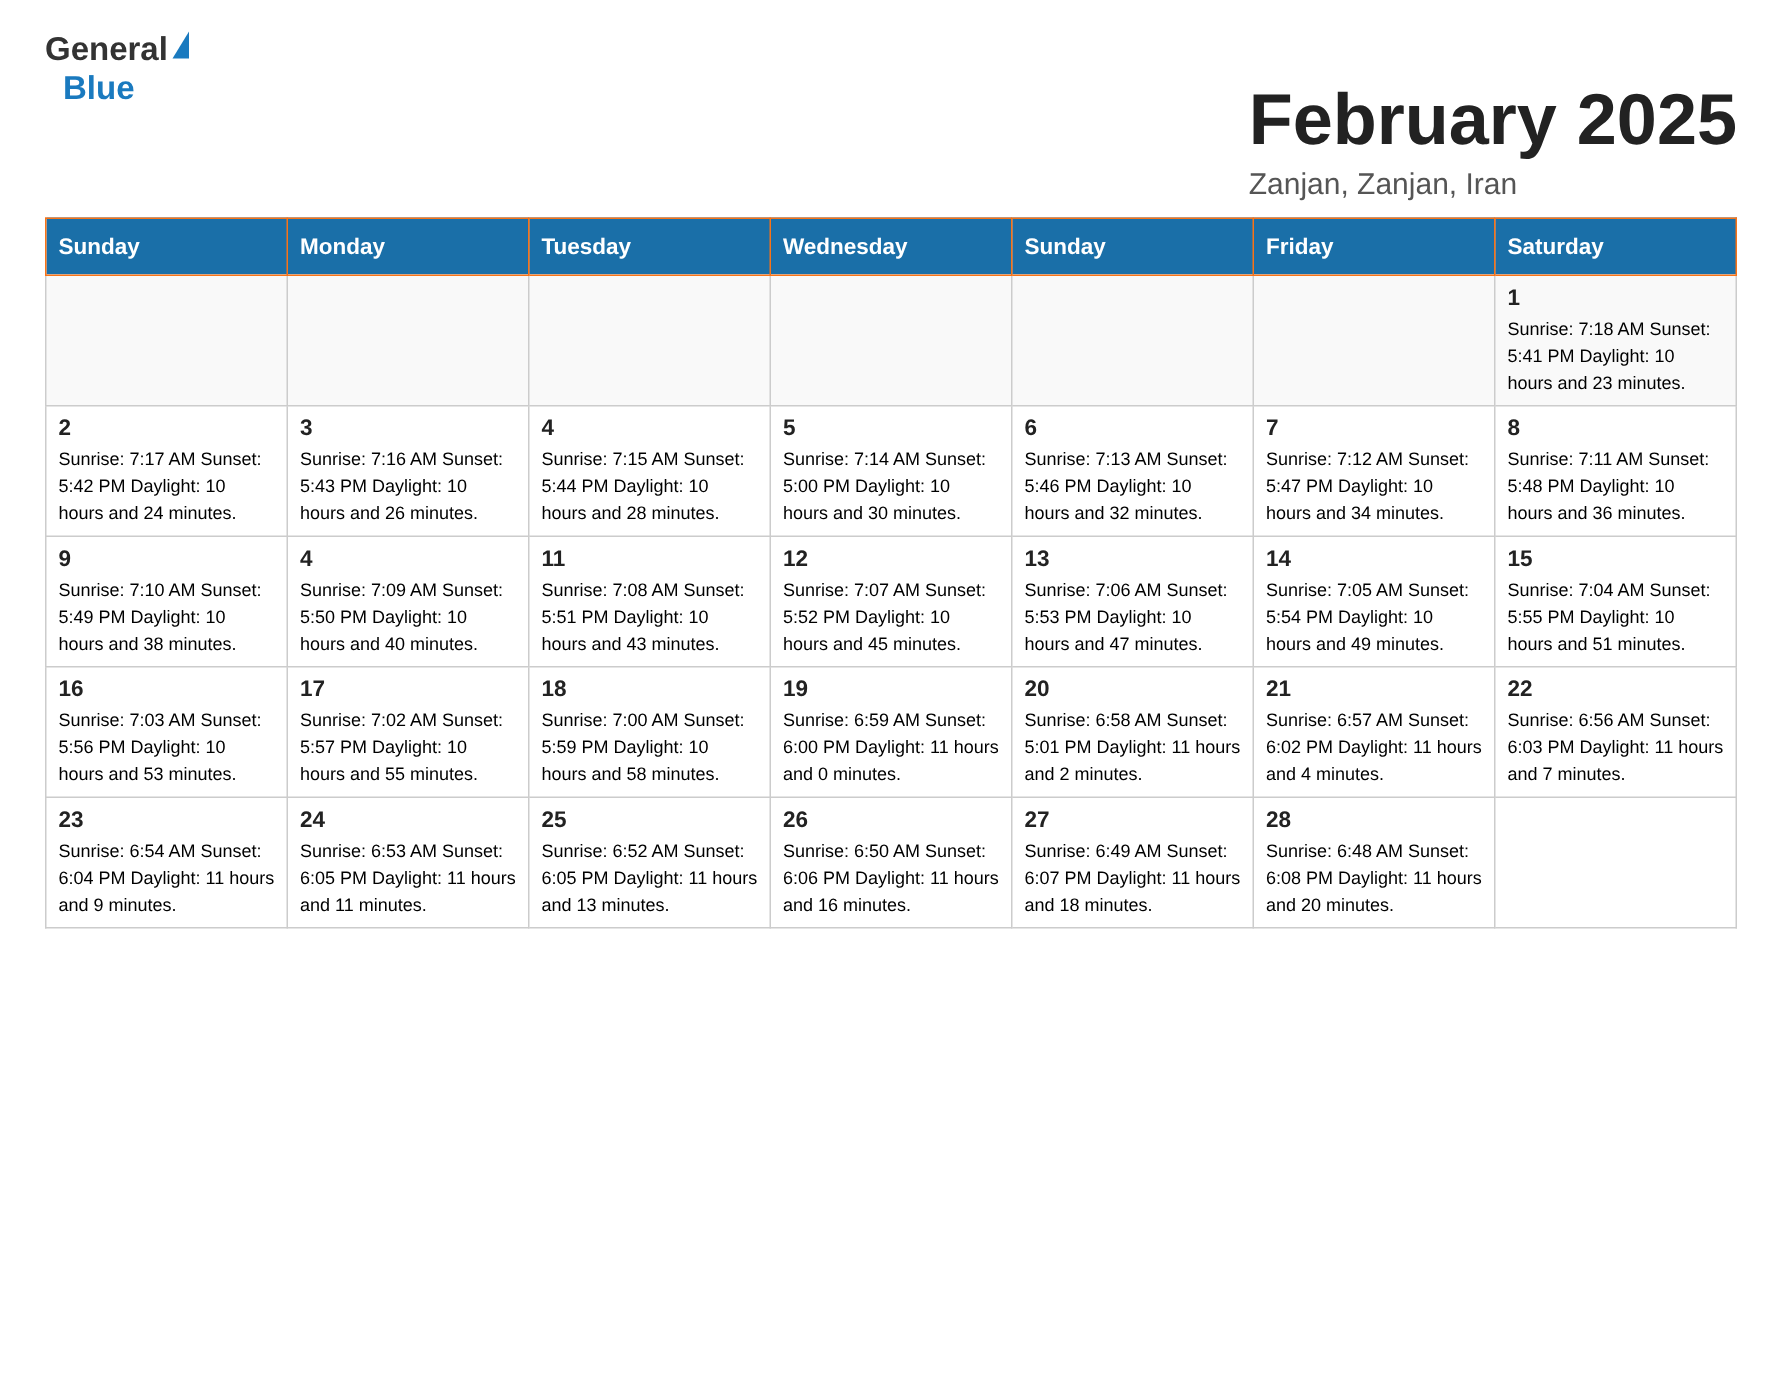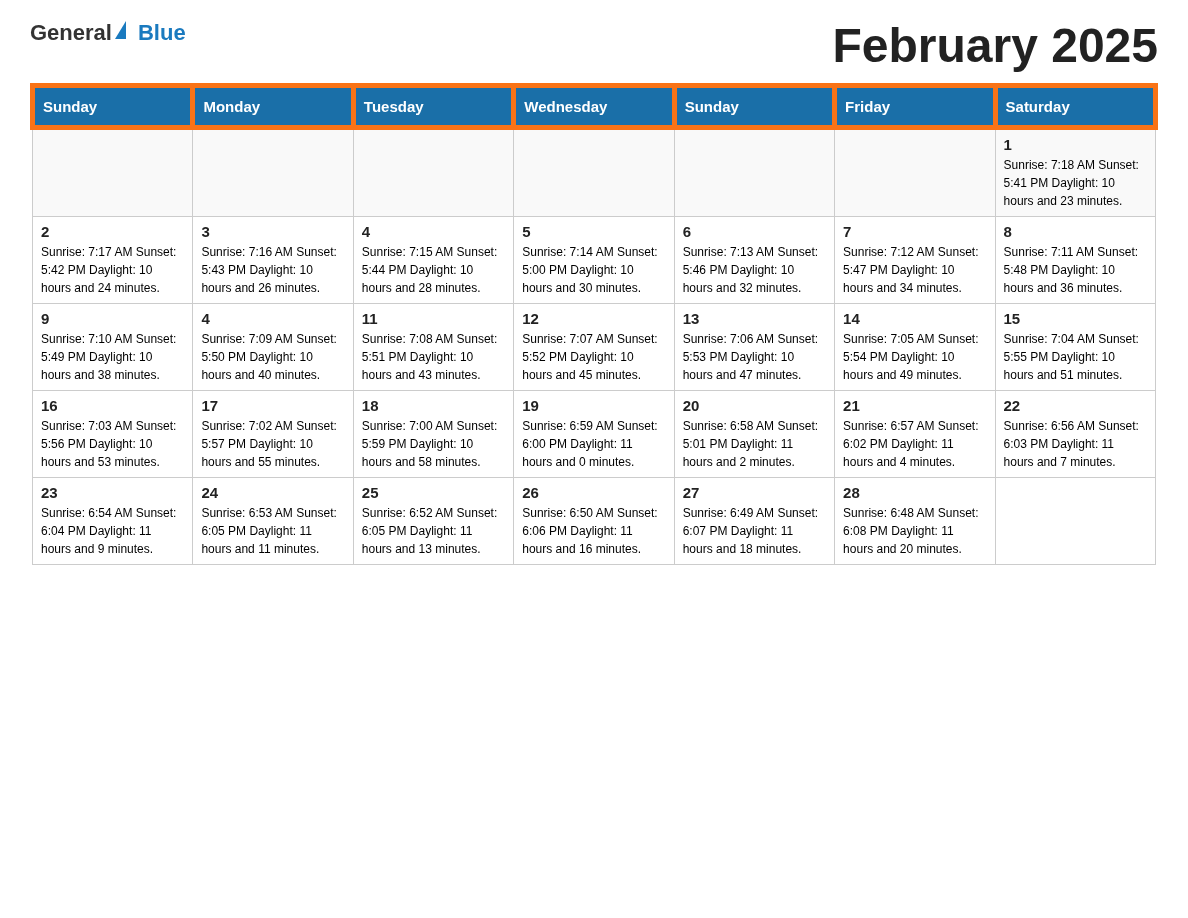--- a/index.html
+++ b/index.html
@@ -21,20 +21,21 @@
       font-weight: bold;
       color: #333;
     }
     .logo-text-blue {
       font-size: 22px;
       font-weight: bold;
       color: #1a7abf;
     }
     .title-section {
       text-align: left;
+      margin-top: 35px;
     }
     .month-title {
       font-size: 48px;
       font-weight: bold;
       color: #222;
       line-height: 1.1;
     }
     .location {
       font-size: 20px;
       color: #555;
@@ -45,21 +46,21 @@
       border-collapse: collapse;
       margin-top: 10px;
     }
     .calendar th {
       background-color: #1a6fa8;
       color: #fff;
       font-size: 15px;
       font-weight: bold;
       padding: 10px 8px;
       text-align: left;
-      border: 5px solid #f97316;
+      border: 1px solid #f97316;
     }
     .calendar td {
       border: 1px solid #ccc;
       vertical-align: top;
       padding: 6px 8px;
       width: calc(100% / 7);
       min-height: 110px;
       font-size: 12.5px;
       color: #333;
       background: #fff;
@@ -77,21 +78,21 @@
     .day-info {
       font-size: 12px;
       color: #000000;
       line-height: 1.5;
     }
     .empty-cell {
       background: #f9f9f9;
     }
     .logo-wrapper {
       display: flex;
-      flex-direction: row;
+      flex-direction: column;
       align-items: flex-start;
     }
     .logo-row {
       display: flex;
       align-items: center;
     }
     .logo-triangle {
       display: inline-block;
       width: 0;
       height: 0;
@@ -110,20 +111,21 @@
 <div class="header">
   <div class="logo-wrapper">
     <div class="logo-row">
       <span class="logo-text-general">General</span>
       <span class="logo-triangle"></span>
     </div>
     <span class="logo-text-blue" style="margin-left: 12px;">Blue</span>
   </div>
   <div class="title-section">
     <div class="month-title">February 2025</div>
+    <div class="location">Zanjan, Zanjan, Iran</div>
   </div>
 </div>
 
 <table class="calendar">
   <thead>
     <tr>
     <th>Sunday</th>
         <th>Monday</th>
         <th>Tuesday</th>
         <th>Wednesday</th>

